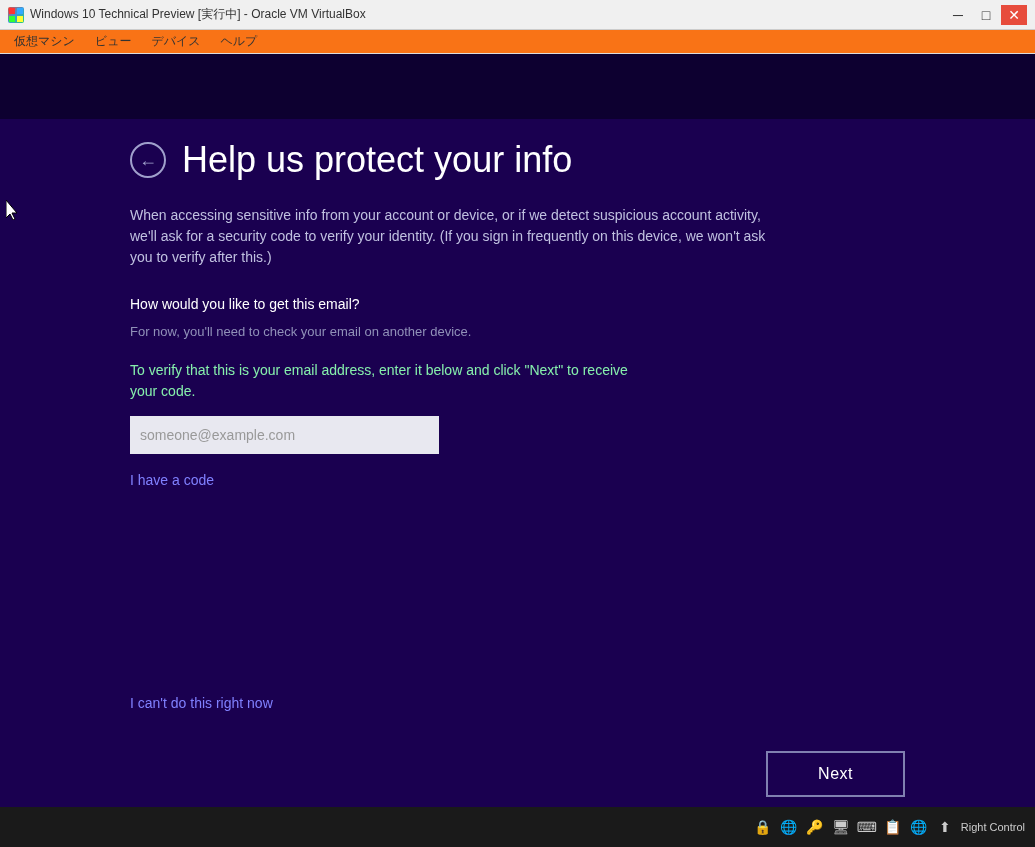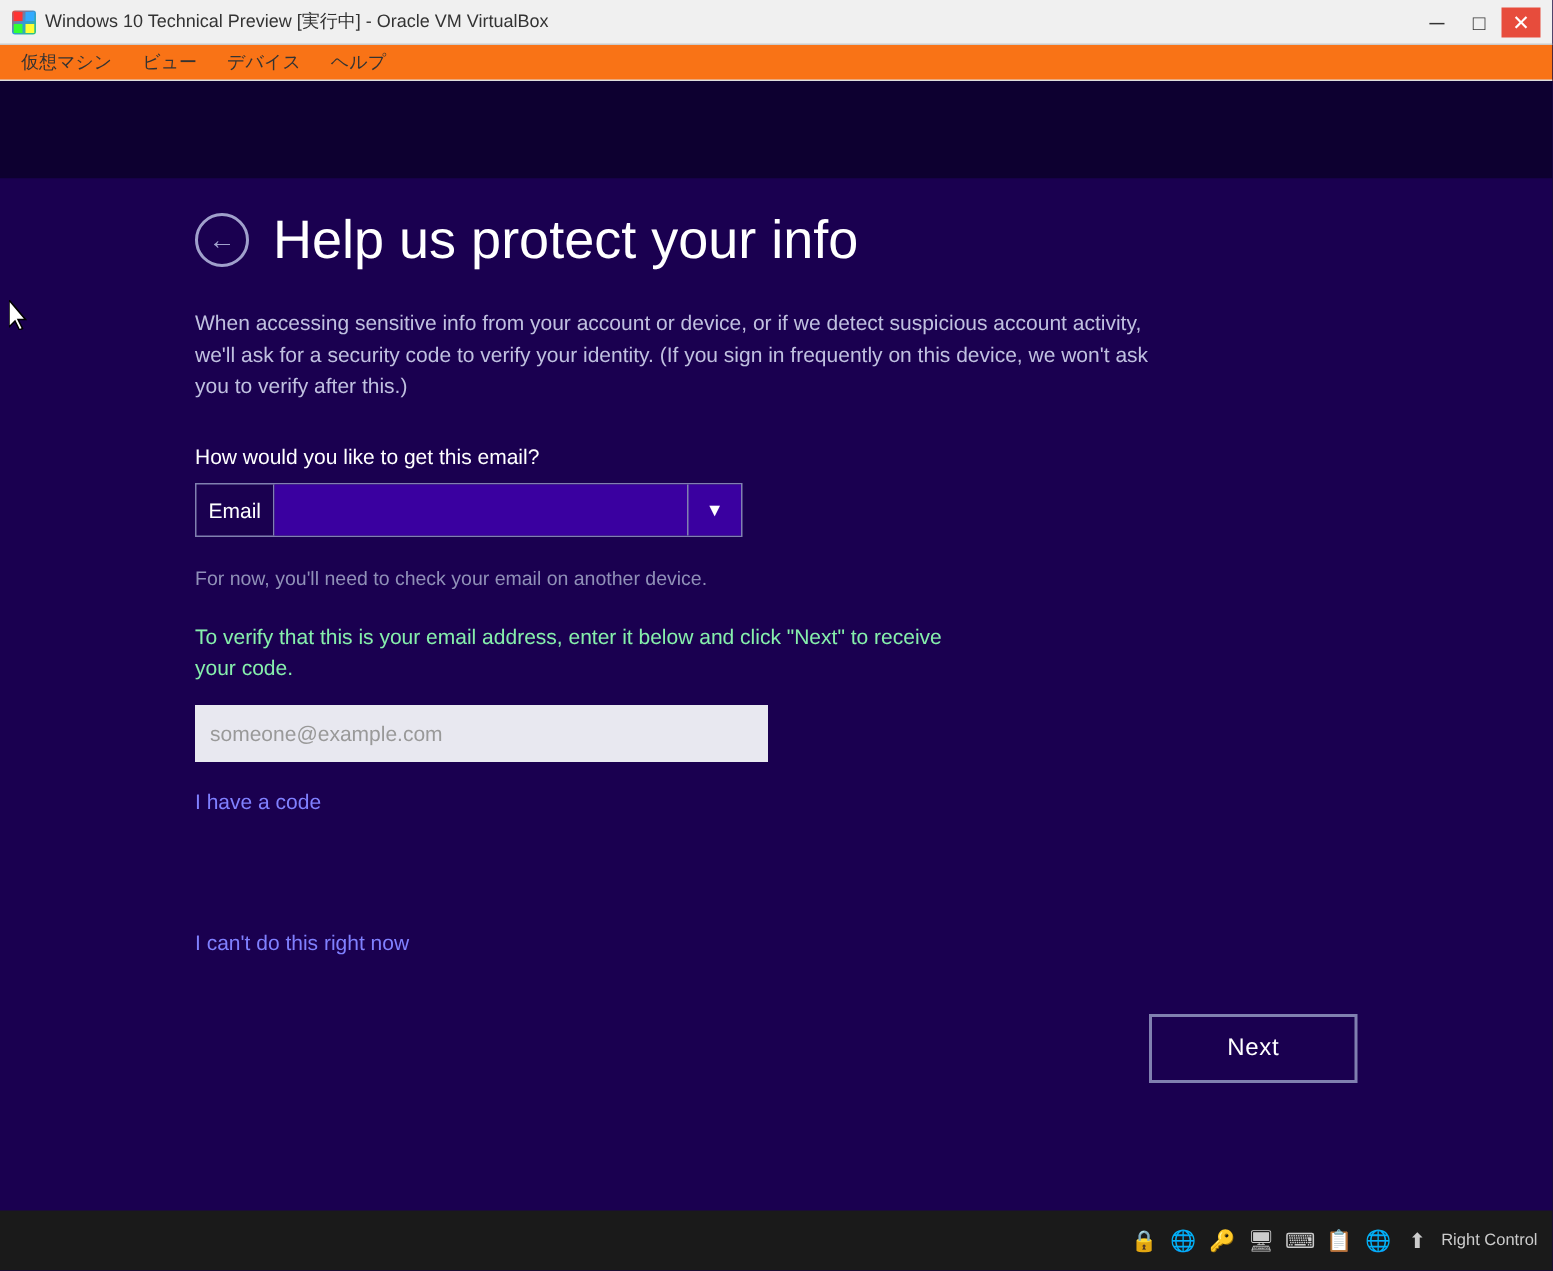--- a/index.html
+++ b/index.html
@@ -204,21 +204,21 @@
     .verify-text {
       color: #86efac;
       font-size: 14px;
       line-height: 1.5;
       margin-bottom: 14px;
       max-width: 520px;
     }
 
     
     .email-input {
-      width: 382px;
+      width: 309px;
       height: 38px;
       background: #e8e8f0;
       border: none;
       padding: 0 10px;
       font-size: 14px;
       color: #333;
       outline: none;
       margin-bottom: 18px;
     }
     .email-input::placeholder {
@@ -232,21 +232,21 @@
       text-decoration: none;
       display: inline-block;
       margin-bottom: 4px;
     }
 
     
     .bottom-area {
       flex: 1;
       display: flex;
       flex-direction: column;
-      justify-content: center;
+      justify-content: flex-end;
       padding-bottom: 30px;
     }
 
     .cant-do-link {
       color: #8080ff;
       font-size: 14px;
       cursor: pointer;
       text-decoration: none;
       display: inline-block;
       margin-bottom: 40px;
@@ -344,27 +344,20 @@
       <button class="back-button">
         <span>←</span>
       </button>
       <h1 class="page-title">Help us protect your info</h1>
     </div>
 
     <p class="description-text">When accessing sensitive info from your account or device, or if we detect suspicious account activity, we'll ask for a security code to verify your identity. (If you sign in frequently on this device, we won't ask you to verify after this.)</p>
 
     <p class="question-label">How would you like to get this email?</p>
 
-    <div class="dropdown-container">
-      <div class="dropdown-display">
-        <div class="dropdown-label-part">Email</div>
-        <div class="dropdown-value-part"></div>
-        <div class="dropdown-arrow">▼</div>
-      </div>
-    </div>
 
     <p class="helper-text">For now, you'll need to check your email on another device.</p>
 
     <p class="verify-text">To verify that this is your email address, enter it below and click "Next" to receive your code.</p>
 
     <input class="email-input" type="email" placeholder="someone@example.com" style="">
 
     <a class="code-link" href="#">I have a code</a>
 
     <div class="bottom-area">

